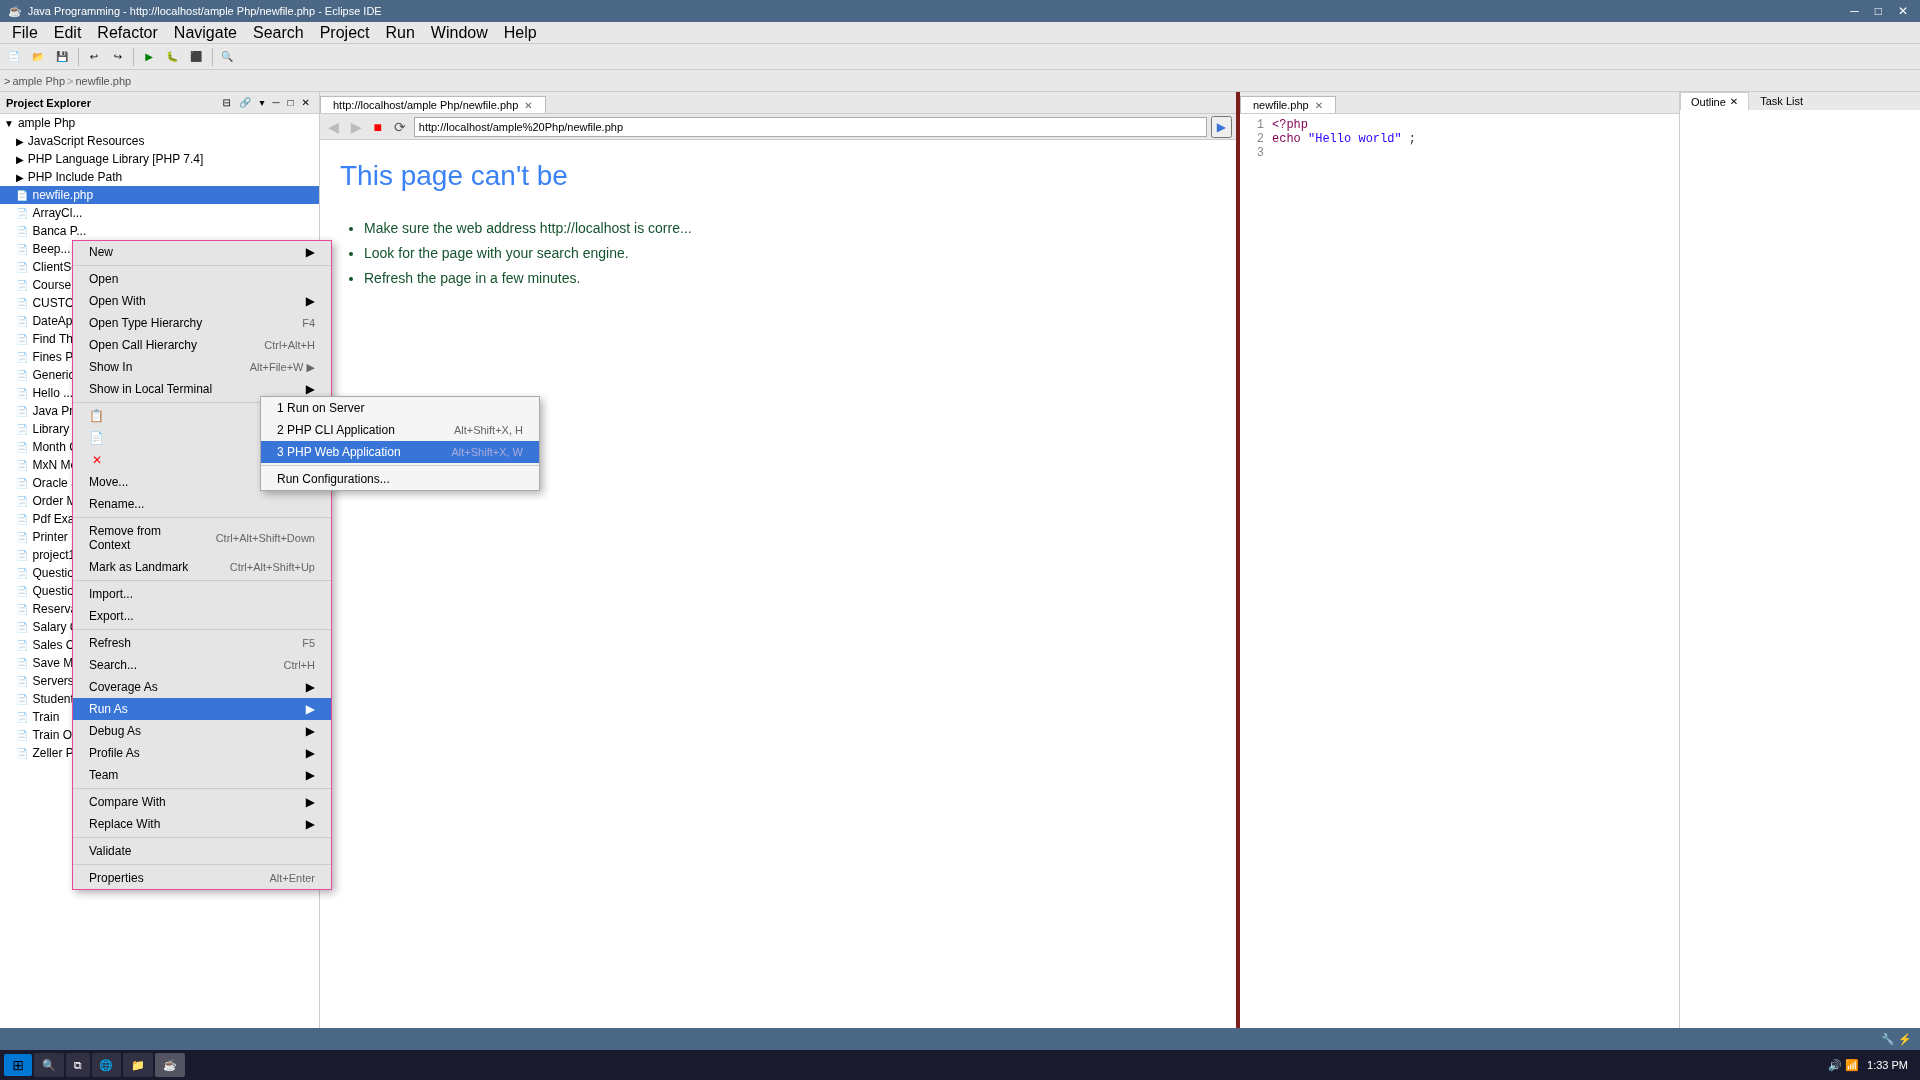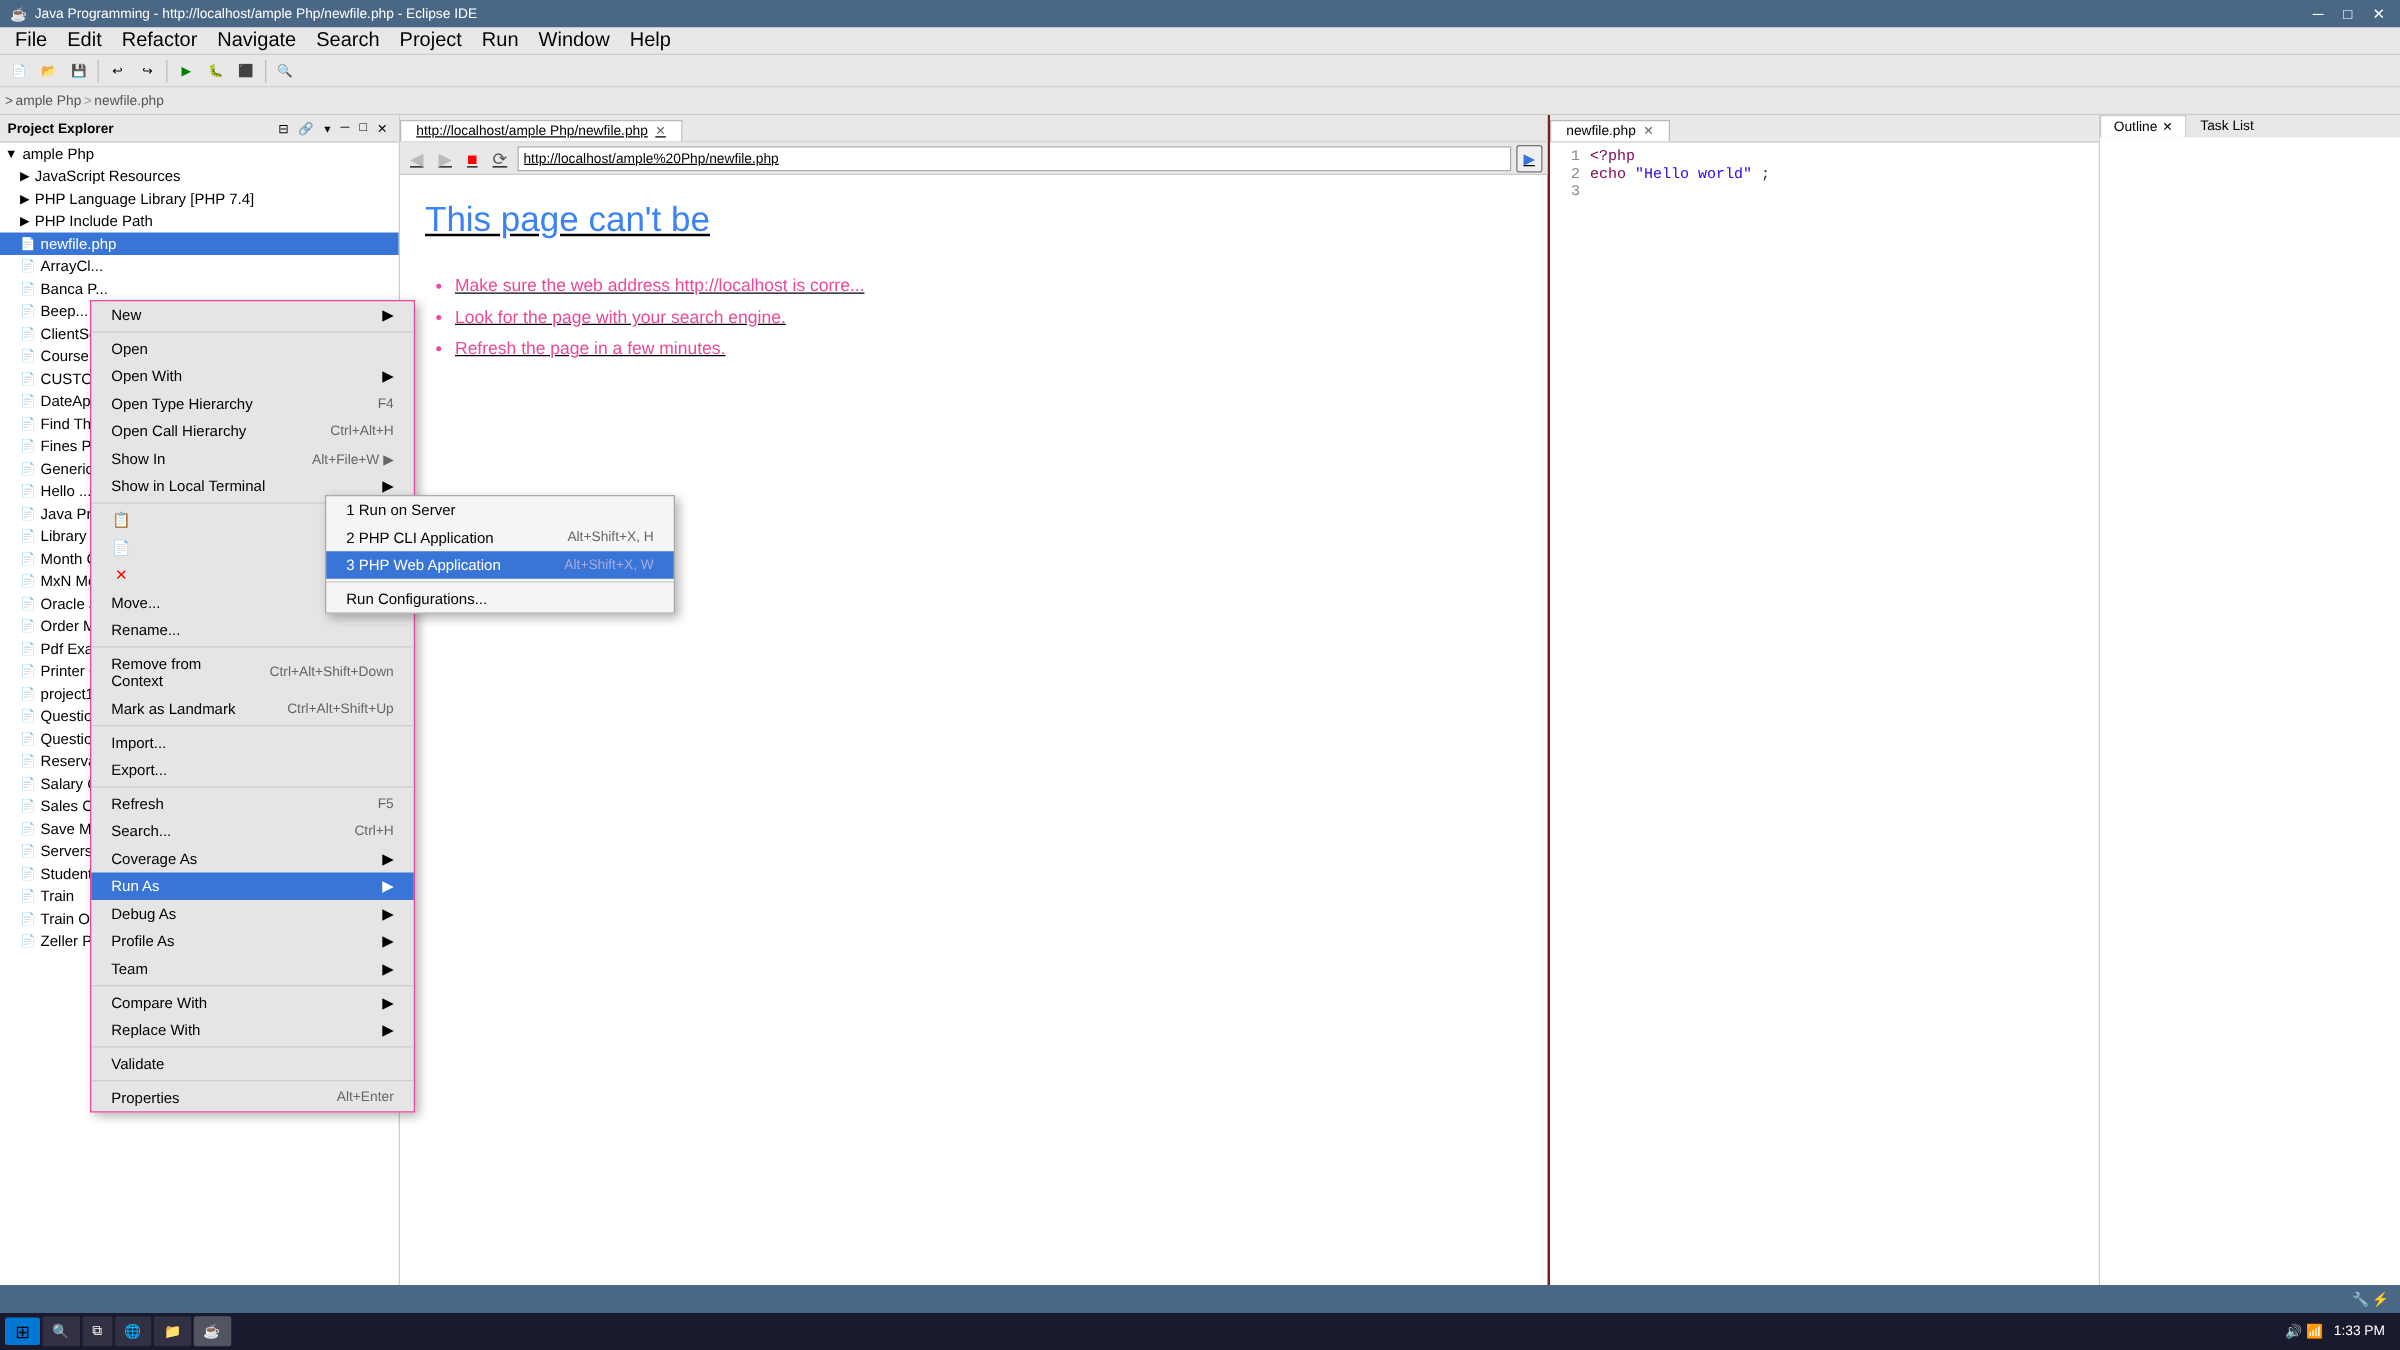--- a/index.html
+++ b/index.html
@@ -138,24 +138,23 @@
       justify-content: space-between;
     }
     .submenu-item.highlighted { background: #3875d7; color: white; }
     .submenu-item .shortcut { color: #666; font-size: 11px; }
     .submenu-item.highlighted .shortcut { color: #aad; }
 
     
     .browser-panel {
       flex: 1;
       background: white;
-      border-right: 2px solid #7f1d1d;
+      border-right: 4px solid #7f1d1d;
       display: flex;
       flex-direction: column;
-      text-decoration: underline;
     }
     .browser-toolbar {
       background: #e8e8e8;
       border-bottom: 1px solid #ccc;
       height: 26px;
       display: flex;
       align-items: center;
       padding: 0 4px;
       gap: 4px;
     }
@@ -175,21 +174,21 @@
       flex: 1;
       padding: 20px;
       overflow: auto;
     }
     .browser-error-title {
       color: #3b82f6;
       font-size: 28px;
       margin-bottom: 24px;
       font-weight: 300;
     }
-    .browser-error-list { list-style: disc; padding-left: 24px; line-height: 1.8; font-size: 14px; color: #ec4899; }
+    .browser-error-list { list-style: disc; padding-left: 24px; line-height: 1.8; font-size: 14px; color: #14532d; }
 
     
     .code-editor {
       width: 440px;
       background: white;
       border-right: 1px solid #ccc;
       display: flex;
       flex-direction: column;
     }
     .editor-content {

